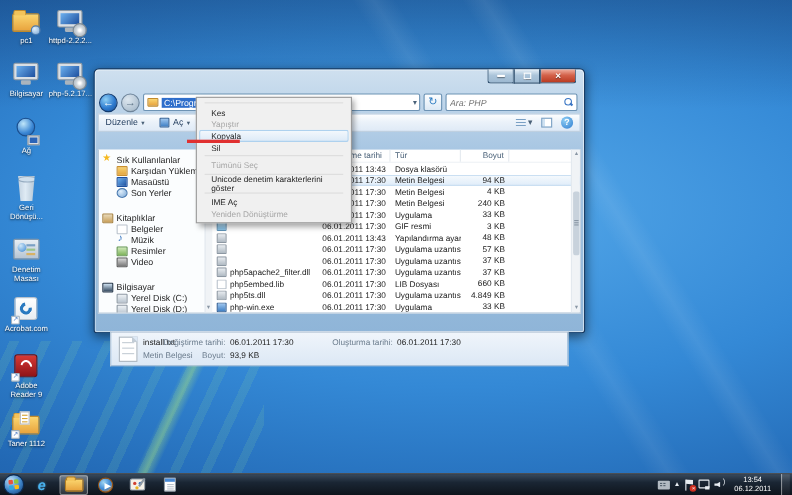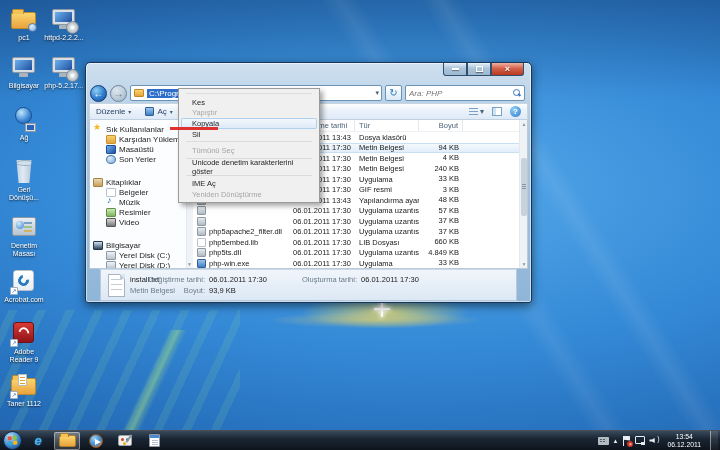--- a/index.html
+++ b/index.html
@@ -112,21 +112,21 @@
   .cmd{display:flex;align-items:center;gap:3px;margin-right:14px}
   .cmd .dd{font-size:6px;color:#4a6178}
   .ac-ic{width:9px;height:9px;background:linear-gradient(#9ec6ef,#3f7fc4);border:1px solid #2f5f96;border-radius:1px}
   .cmd-right{margin-left:auto;display:flex;align-items:center;gap:8px}
   .views{display:flex;align-items:center;gap:2px;color:#4a6178}
   .views .lines{display:block;width:9px;height:8px;
     background:repeating-linear-gradient(#7aa0c4 0 1px, transparent 1px 3px)}
   .panebtn{width:10px;height:9px;border:1px solid #7aa0c4;background:linear-gradient(90deg,#cfe2f2 35%,#fff 35%)}
   .helpbtn{width:11px;height:11px;border-radius:50%;background:radial-gradient(circle at 35% 30%,#8ecff5,#2f7cd0);
     color:#fff;font-size:8px;line-height:11px;text-align:center;font-weight:bold}
-  .winbody{margin:0 3px;height:149px;background:#fff;border:1px solid #b8c9da;border-top:none;display:flex;overflow:hidden}
+  .winbody{margin:16px 3px;height:149px;background:#fff;border:1px solid #b8c9da;border-top:none;display:flex;overflow:hidden}
   
   .sidebar{width:103px;background:#fbfdfe;position:relative;padding-top:3px;flex:0 0 auto}
   .sb-scroll{position:absolute;right:0;top:0;bottom:0;width:7px;background:#f0f3f6;border-left:1px solid #e3e9ef}
   .sb-thumb{position:absolute;right:1px;top:9px;width:5px;height:52px;background:#c8d2dc;border-radius:2px}
   .sb-ar{position:absolute;right:1px;width:5px;font-size:5px;color:#8a97a5;text-align:center}
   .sbi{display:flex;align-items:center;height:10px;margin:0 8px 0 16px;font-size:8px;color:#1e1e1e;white-space:nowrap}
   .sbi.g{margin-left:3px;margin-top:1px}
   .sbi.gap{margin-top:13px}
   .sic{width:10px;height:9px;margin-right:3px;flex:0 0 auto;border-radius:1px;position:relative}
   .k-star,.k-music{background:none}

